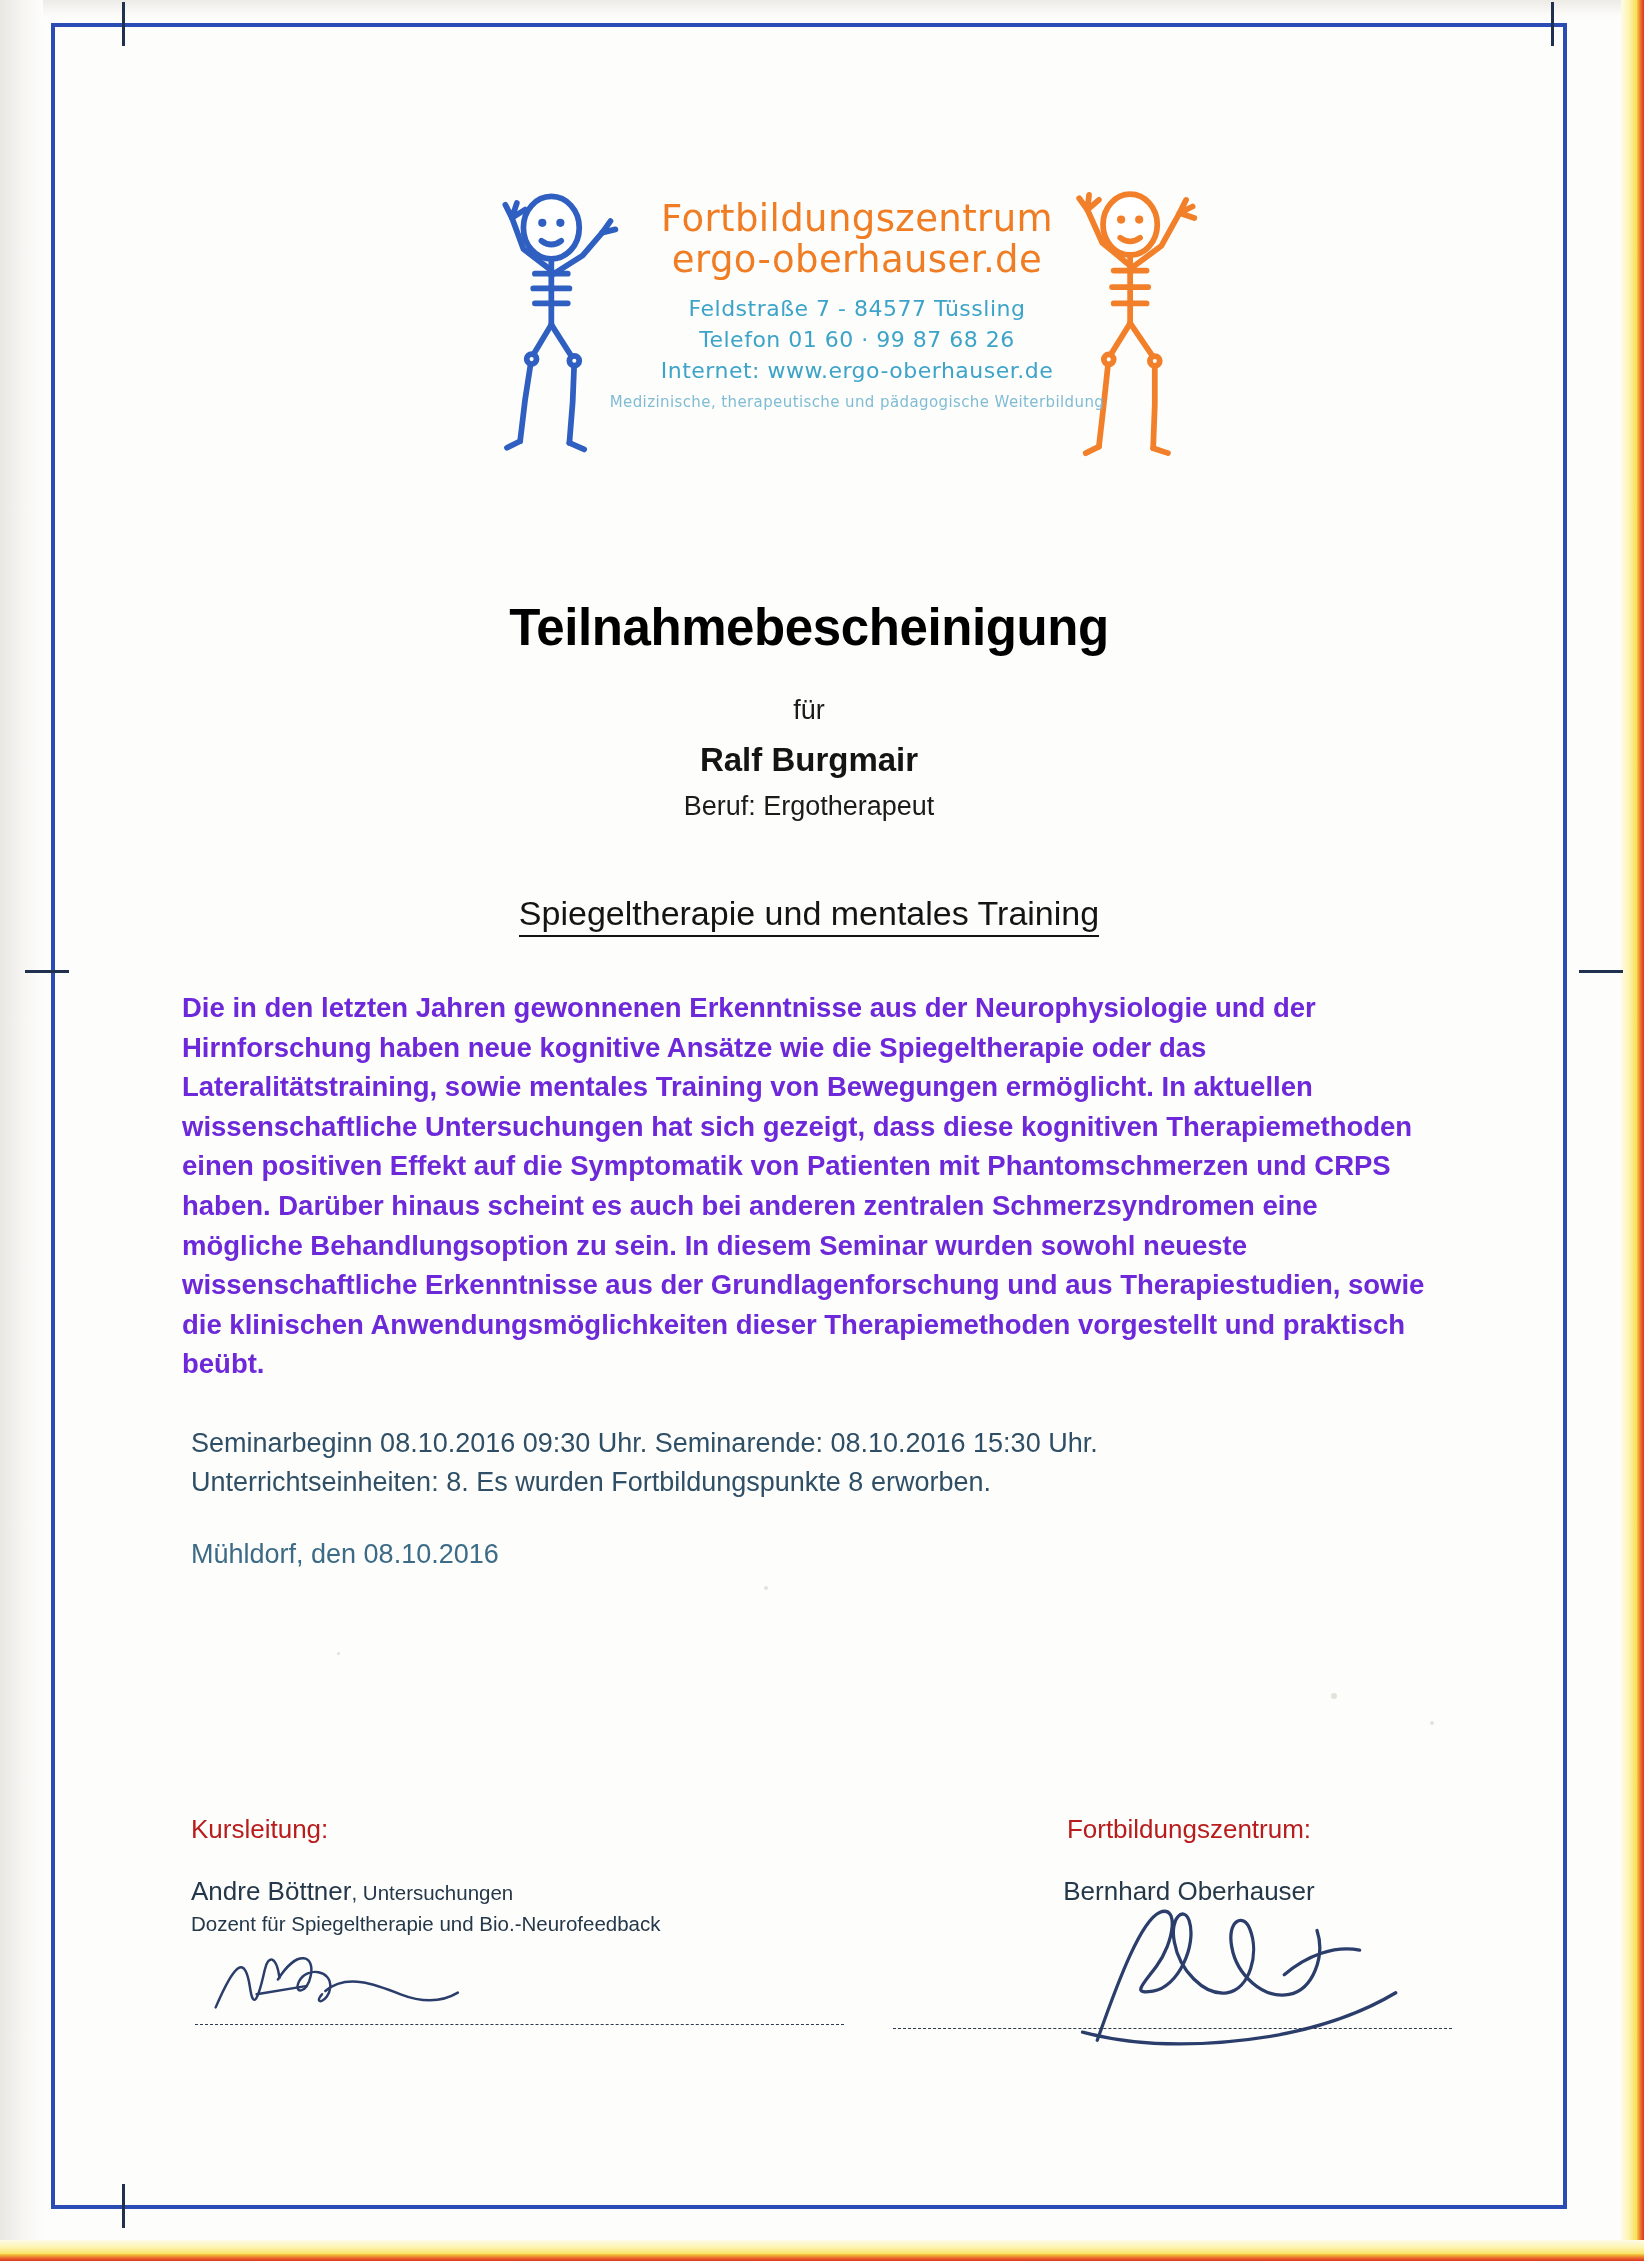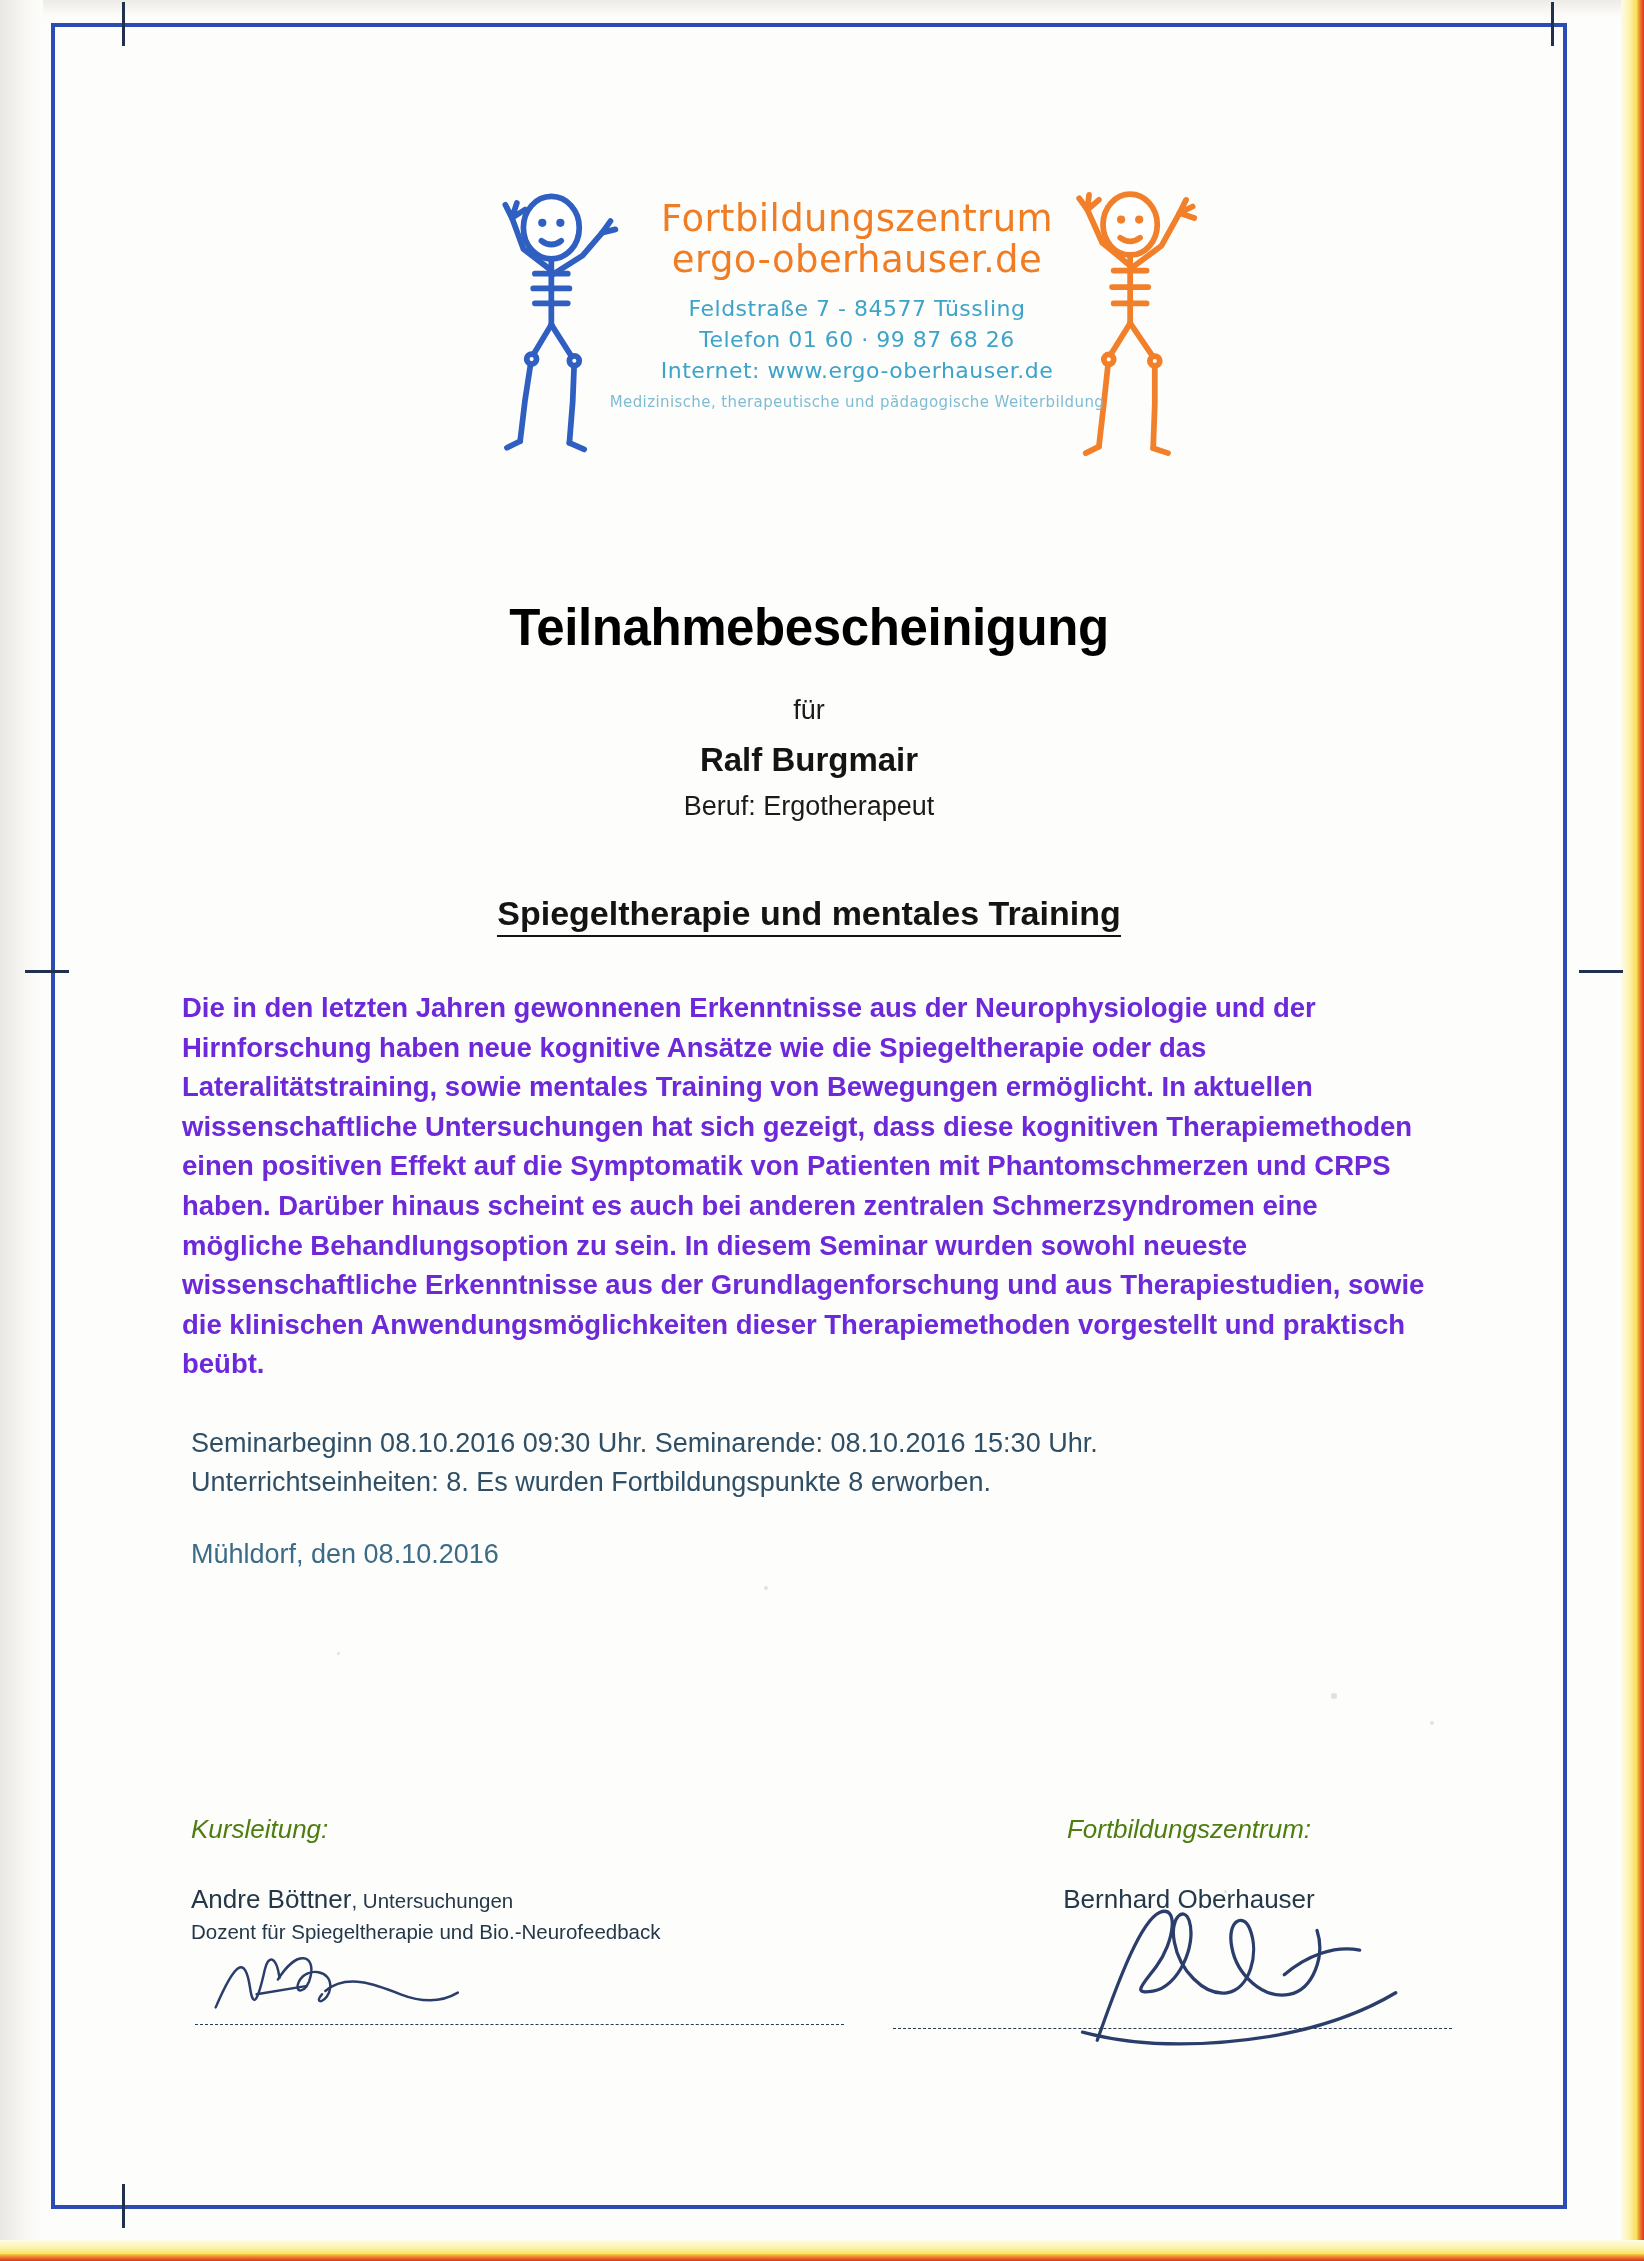--- a/index.html
+++ b/index.html
@@ -171,21 +171,21 @@
     text-align: center;
     font-size: 27px;
     color: #1b1b1b;
   }
   .seminar-title {
     position: absolute;
     left: 0; top: 871px;
     width: 1516px;
     text-align: center;
     font-size: 34px;
-    font-weight: bold;
+    font-weight: normal;
     color: #141414;
   }
   .seminar-title span {
     border-bottom: 2.5px solid #141414;
     padding-bottom: 2.5px;
   }
   .body-text {
     position: absolute;
     left: 131px; top: 965px;
     width: 1257px;
@@ -218,23 +218,22 @@
     width: 624px;
   }
   .sig-right {
     position: absolute;
     right: 115px; top: 1791px;
     width: 526px;
     text-align: center;
   }
   .sig-label {
     font-size: 26px;
-    color: #4d7c0f;
-    margin-bottom: 39px;
-    font-style: italic;
+    color: #b91c1c;
+    margin-bottom: 31px;
   }
   .sig-name {
     font-size: 26px;
     color: #24384a;
   }
   .sig-name .small {
     font-size: 20.5px;
   }
   .sig-role {
     font-size: 20.5px;

